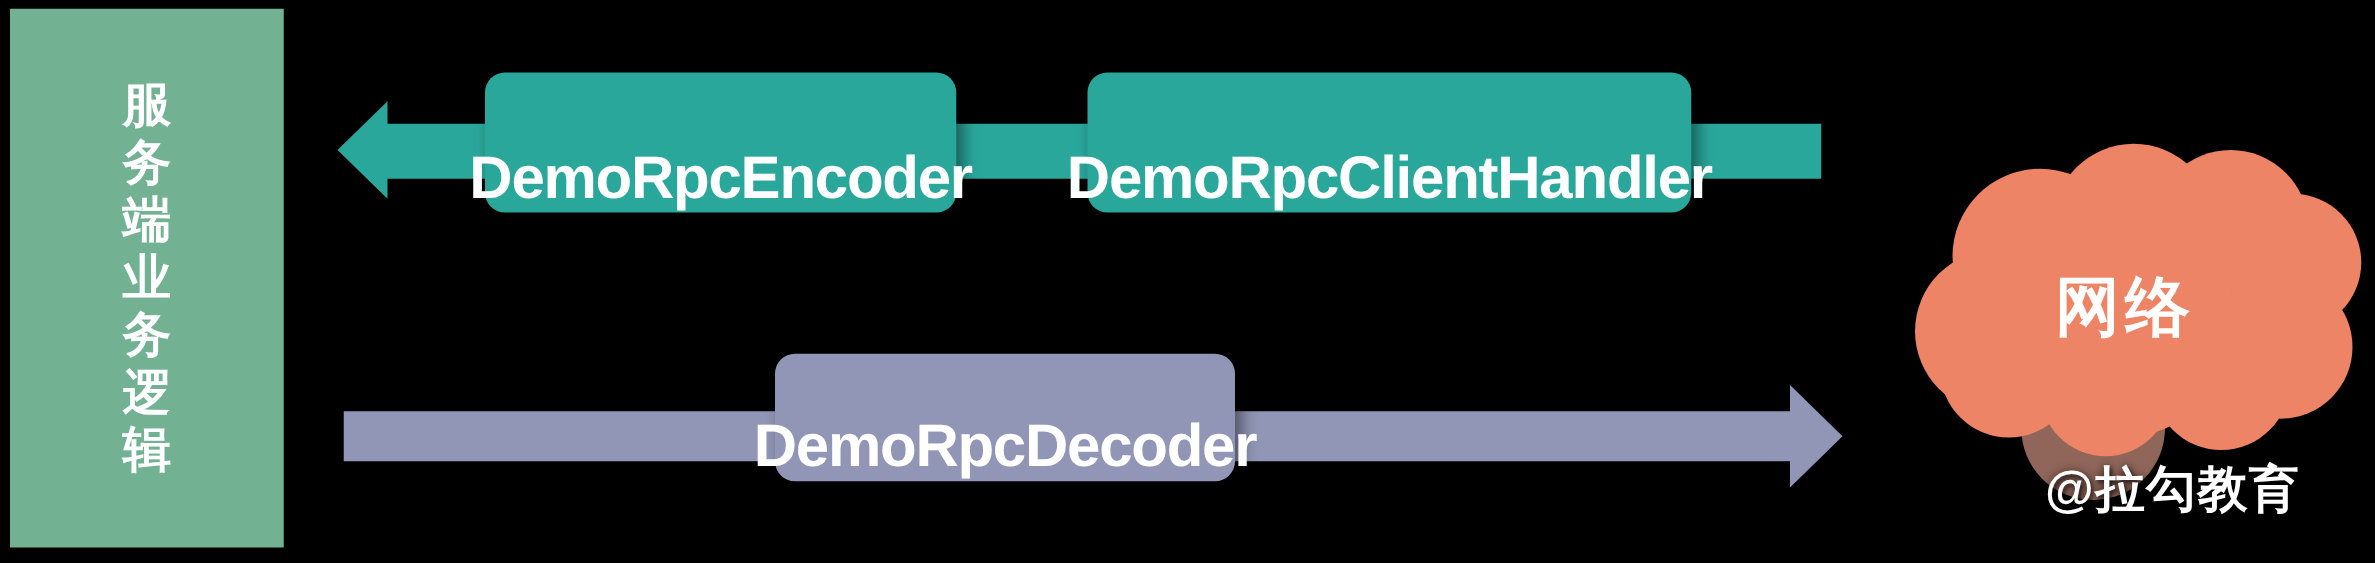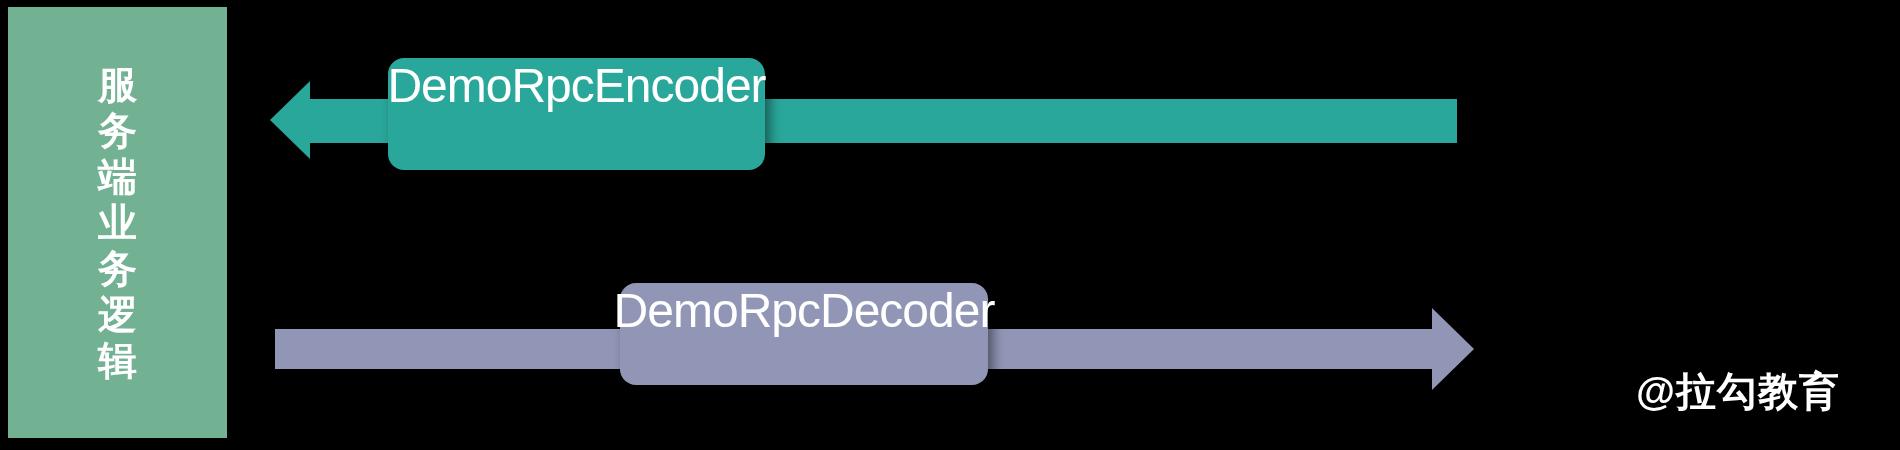--- a/index.html
+++ b/index.html
@@ -31,22 +31,22 @@
     border-right:40px solid var(--teal,#2aa79b);
   }
   .head.right{
     left:1432px;top:308px;
     border-top:41px solid transparent;border-bottom:41px solid transparent;
     border-left:42px solid var(--purple,#9196b6);
   }
   
   .node{
     position:absolute;z-index:2;
-    display:flex;align-items:flex-start;justify-content:center;
-    color:var(--text,#fff);font-size:48px;font-weight:normal;letter-spacing:-1px;
+    display:flex;align-items:flex-end;justify-content:center;
+    color:var(--text,#fff);font-size:48px;font-weight:bold;letter-spacing:-1px;
     border-radius:16px;
     box-shadow:5px 6px 12px rgba(0,0,0,0.45);
     white-space:nowrap;
   }
   .node.teal{background:var(--teal,#2aa79b);}
   .node.purple{background:var(--purple,#9196b6);}
   #encoder-box{left:388px;top:58px;width:377px;height:112px;}
   #handler-box{left:870px;top:58px;width:483px;height:112px;}
   #decoder-box{left:620px;top:283px;width:368px;height:102px;}
   
@@ -82,23 +82,40 @@
         <div>逻</div>
         <div>辑</div>
       </div>
   </div>
 
   <div class="head left"></div>
   <div class="shaft teal"></div>
   <div class="node teal" id="encoder-box">
     <span>DemoRpcEncoder</span>
   </div>
+  <div class="node teal" id="handler-box">
+    <span>DemoRpcClientHandler</span>
+  </div>
 
   <div class="shaft purple"></div>
   <div class="head right"></div>
   <div class="node purple" id="decoder-box">
     <span>DemoRpcDecoder</span>
   </div>
 
+  <div class="cloud">
+    <div class="bump shadow" style="left:100px;top:175px;width:115px;height:115px;"></div>
+    <div class="bump" style="left:15px;top:90px;width:130px;height:130px;"></div>
+    <div class="bump" style="left:45px;top:25px;width:140px;height:140px;"></div>
+    <div class="bump" style="left:125px;top:5px;width:130px;height:130px;"></div>
+    <div class="bump" style="left:205px;top:10px;width:125px;height:125px;"></div>
+    <div class="bump" style="left:262px;top:45px;width:110px;height:110px;"></div>
+    <div class="bump" style="left:250px;top:110px;width:115px;height:115px;"></div>
+    <div class="bump" style="left:205px;top:140px;width:110px;height:110px;"></div>
+    <div class="bump" style="left:115px;top:150px;width:105px;height:105px;"></div>
+    <div class="bump" style="left:35px;top:130px;width:110px;height:110px;"></div>
+    <div class="bump" style="left:90px;top:60px;width:180px;height:180px;"></div>
+    <div class="cloud-label">网络</div>
+  </div>
 
   <div class="watermark">@拉勾教育</div>
 
 </div>
 
 </body></html>

